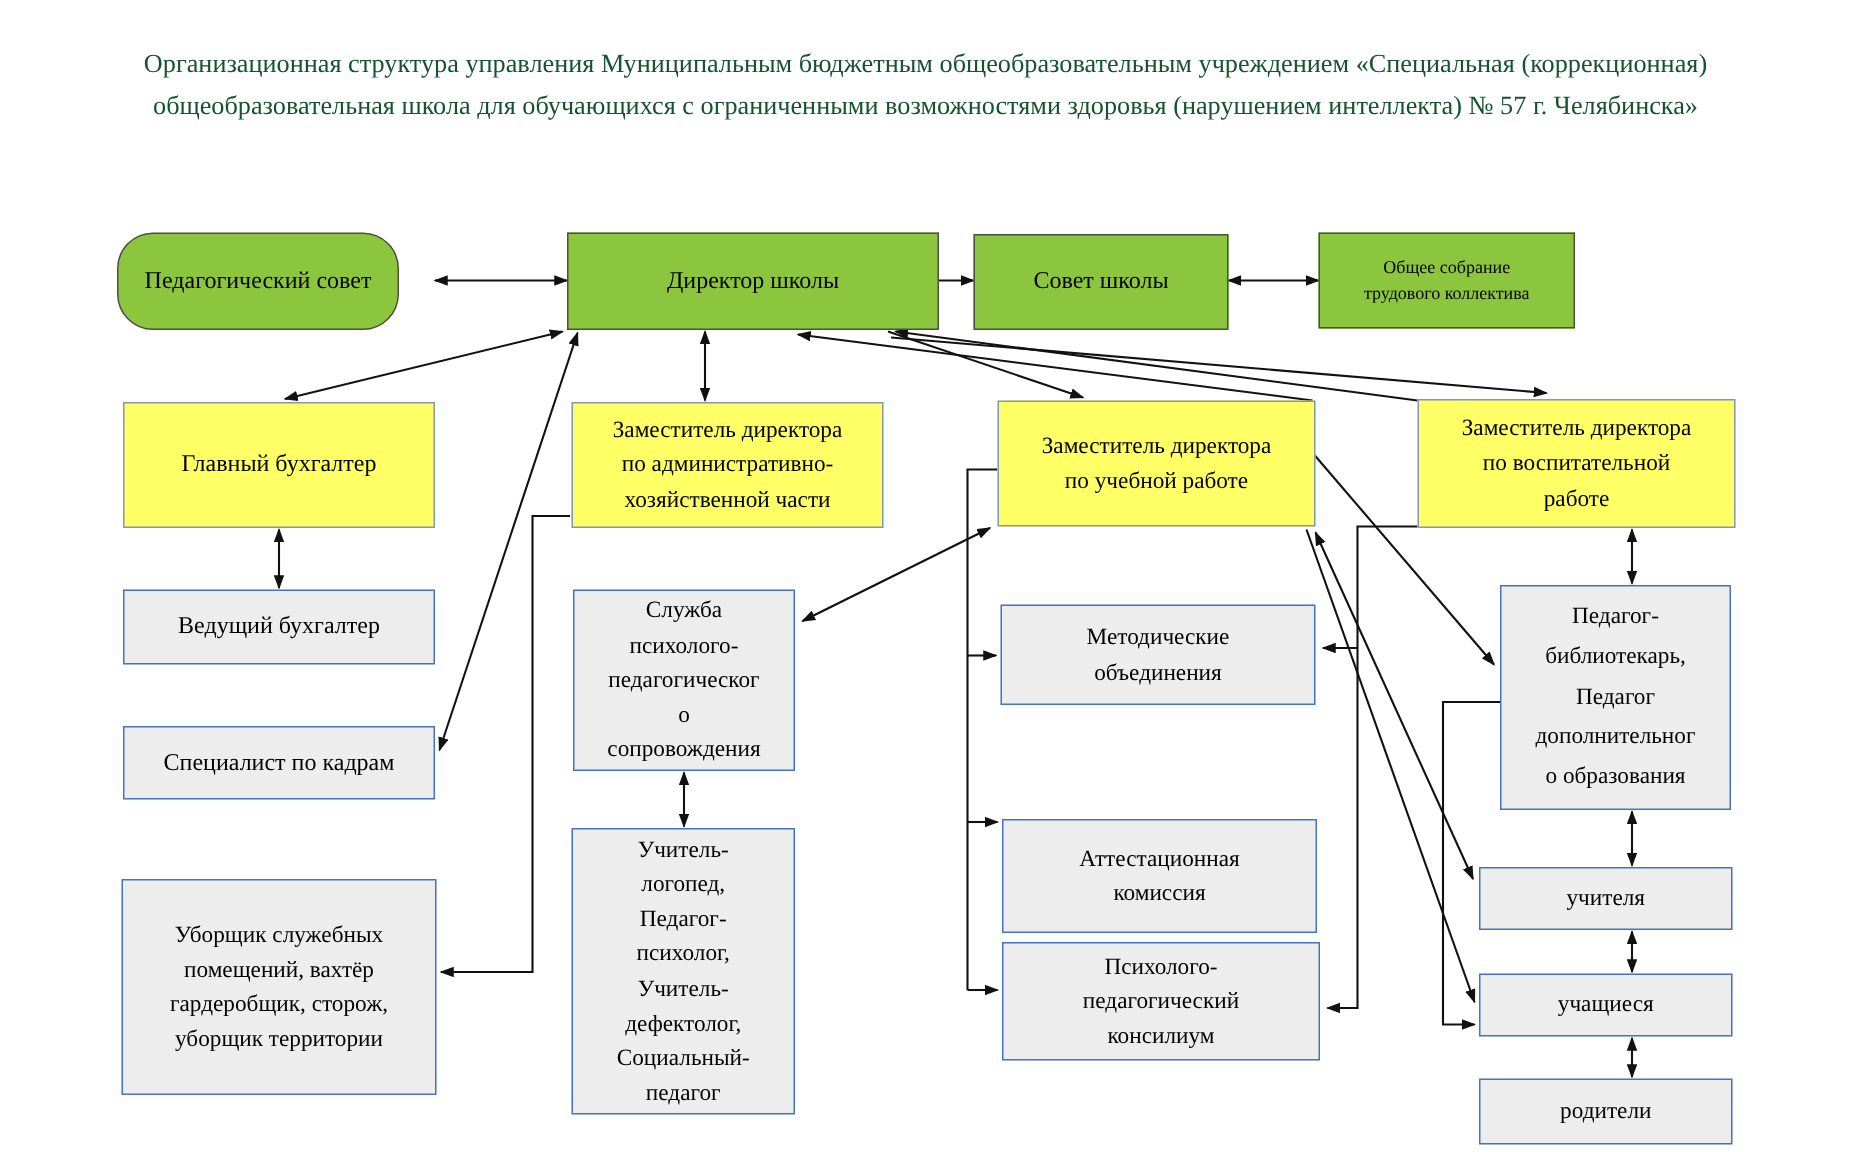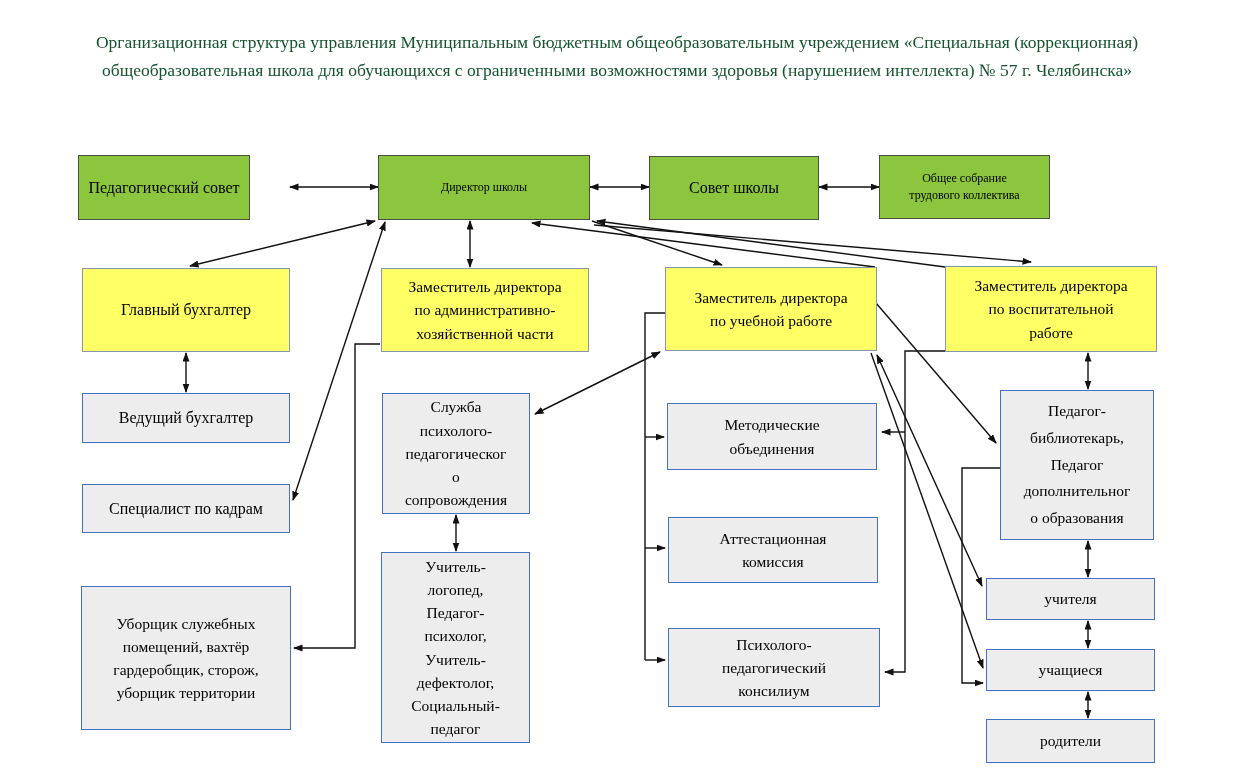--- a/index.html
+++ b/index.html
@@ -50,22 +50,22 @@
         <polyline points="877,355 982,586" fill="none" stroke="#111111" stroke-width="1.4" marker-start="url(#arr)" marker-end="url(#arr)"></polyline>
         <polyline points="871,353 983,668" fill="none" stroke="#111111" stroke-width="1.4" marker-end="url(#arr)"></polyline>
         <polyline points="876,303 996,443" fill="none" stroke="#111111" stroke-width="1.4" marker-end="url(#arr)"></polyline>
         <polyline points="1000,468 962,468 962,683 983,683" fill="none" stroke="#111111" stroke-width="1.4" marker-end="url(#arr)"></polyline>
         <polyline points="1088,541 1088,577" fill="none" stroke="#111111" stroke-width="1.4" marker-start="url(#arr)" marker-end="url(#arr)"></polyline>
         <polyline points="1088,621 1088,648" fill="none" stroke="#111111" stroke-width="1.4" marker-start="url(#arr)" marker-end="url(#arr)"></polyline>
         <polyline points="1088,692 1088,718" fill="none" stroke="#111111" stroke-width="1.4" marker-start="url(#arr)" marker-end="url(#arr)"></polyline>
       </g>
   </svg>
   <div id="nodes">
-      <div class="node green" style="left: 78px; top: 155px; width: 172px; height: 65px; font-size: 16px;">Педагогический совет</div>
-      <div class="node green" style="left: 378px; top: 155px; width: 212px; height: 65px; font-size: 12px;">Директор школы</div>
+      <div class="node green" style="left: 78px; top: 155px; width: 188px; height: 65px; font-size: 16px; border-radius: 24px;">Педагогический совет</div>
+      <div class="node green" style="left: 378px; top: 155px; width: 248px; height: 65px; font-size: 16px;">Директор школы</div>
       <div class="node green" style="left: 649px; top: 156px; width: 170px; height: 64px; font-size: 16px;">Совет школы</div>
       <div class="node green" style="left: 879px; top: 155px; width: 171px; height: 64px; font-size: 12px; line-height: 1.45;">Общее собрание
 трудового коллектива</div>
       <div class="node yellow" style="left: 82px; top: 268px; width: 208px; height: 84px; font-size: 16px;">Главный бухгалтер</div>
       <div class="node yellow" style="left: 381px; top: 268px; width: 208px; height: 84px; font-size: 15.5px; line-height: 1.5;">Заместитель директора
 по административно-
 хозяйственной части</div>
       <div class="node yellow" style="left: 665px; top: 267px; width: 212px; height: 84px; font-size: 15.5px; line-height: 1.5;">Заместитель директора
 по учебной работе</div>
       <div class="node yellow" style="left: 945px; top: 266px; width: 212px; height: 86px; font-size: 15.5px; line-height: 1.5;">Заместитель директора
@@ -85,21 +85,21 @@
       <div class="node grey" style="left: 381px; top: 552px; width: 149px; height: 191px; font-size: 15.5px; line-height: 1.5;">Учитель-
 логопед,
 Педагог-
 психолог,
 Учитель-
 дефектолог,
 Социальный-
 педагог</div>
       <div class="node grey" style="left: 667px; top: 403px; width: 210px; height: 67px; font-size: 15.5px; line-height: 1.5;">Методические
 объединения</div>
-      <div class="node grey" style="left: 668px; top: 517px; width: 210px; height: 66px; font-size: 15.5px; line-height: 1.5;">Аттестационная
+      <div class="node grey" style="left: 668px; top: 546px; width: 210px; height: 76px; font-size: 15.5px; line-height: 1.5;">Аттестационная
 комиссия</div>
       <div class="node grey" style="left: 668px; top: 628px; width: 212px; height: 79px; font-size: 15.5px; line-height: 1.5;">Психолого-
 педагогический
 консилиум</div>
       <div class="node grey" style="left: 1000px; top: 390px; width: 154px; height: 150px; font-size: 15.5px; line-height: 1.72;">Педагог-
 библиотекарь,
 Педагог
 дополнительног
 о образования</div>
       <div class="node grey" style="left: 986px; top: 578px; width: 169px; height: 42px; font-size: 15.5px;">учителя</div>

